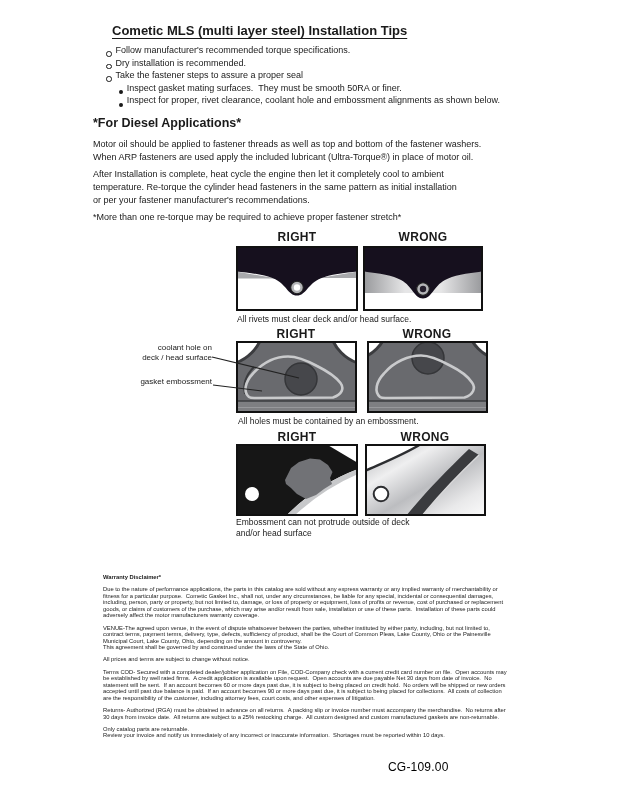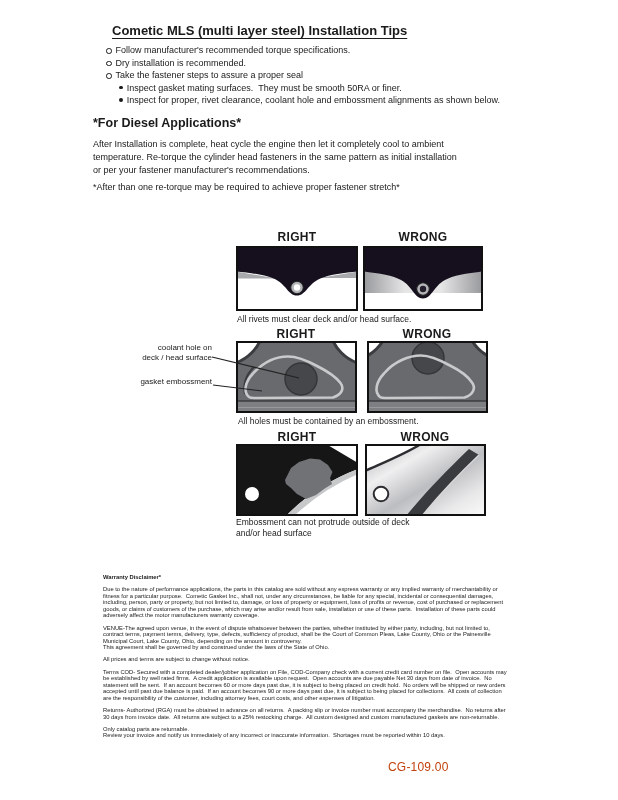--- a/index.html
+++ b/index.html
@@ -6,35 +6,35 @@
   .page{
     position:relative;width:571px;height:800px;background:#ffffff;
     font-family:"Liberation Sans",sans-serif;color:#1a1a1a;overflow:hidden;
   }
   .abs{position:absolute;}
   .title{
     left:112px;top:23px;font-size:13px;font-weight:bold;
     text-decoration:underline;text-underline-offset:2.5px;white-space:nowrap;
   }
   .bullets{left:106px;top:44px;width:480px;font-size:9px;}
-  .bullet-row{display:flex;align-items:flex-start;height:12.5px;line-height:12.5px;white-space:pre;}
+  .bullet-row{display:flex;align-items:flex-end;height:12.5px;line-height:12.5px;white-space:pre;}
   .bullet-row.sub{margin-left:13px;}
   .marker-open{flex:none;width:3.5px;height:3.5px;border:0.8px solid #1a1a1a;border-radius:50%;margin:4px 4px 0 0;}
   .marker-solid{flex:none;width:3.8px;height:3.8px;background:#1a1a1a;border-radius:50%;margin:4px 4px 0 0;}
   .diesel{left:93px;top:116px;width:480px;}
   .diesel-heading{font-size:12.5px;font-weight:bold;margin:0 0 8px 0;}
   .diesel p.body{font-size:9px;line-height:13px;margin:0 0 4px 0;white-space:pre-wrap;}
   .rw-label{font-size:12px;font-weight:bold;letter-spacing:0.3px;text-align:center;width:80px;white-space:nowrap;}
   .caption{font-size:8.5px;line-height:11px;white-space:pre-wrap;}
   .side-label{font-size:8px;line-height:9.5px;text-align:right;white-space:pre-line;width:122px;}
   .panel svg{display:block;}
   .disclaimer{left:103px;top:574px;width:480px;font-size:5.8px;line-height:6.6px;}
   .disclaimer p{margin:0 0 5.5px 0;white-space:pre;}
   .disclaimer p.dh{font-weight:bold;}
-  .footer-code{left:388px;top:760px;font-size:12px;color:#c2410c;letter-spacing:0.2px;}
+  .footer-code{left:388px;top:760px;font-size:12px;color:#000000;letter-spacing:0.2px;}
 </style>
 </head>
 <body>
 
 <div class="page">
 
   <div class="abs title">Cometic MLS (multi layer steel) Installation Tips</div>
 
   <div class="abs bullets">
     <div class="bullet-row">
@@ -54,24 +54,26 @@
       <span>Inspect gasket mating surfaces.  They must be smooth 50RA or finer.</span>
     </div>
     <div class="bullet-row sub">
       <span class="marker-solid"></span>
       <span>Inspect for proper, rivet clearance, coolant hole and embossment alignments as shown below.</span>
     </div>
   </div>
 
   <div class="abs diesel">
     <p class="diesel-heading">*For Diesel Applications*</p>
+    <p class="body">Motor oil should be applied to fastener threads as well as top and bottom of the fastener washers.
+When ARP fasteners are used apply the included lubricant (Ultra-Torque®) in place of motor oil.</p>
     <p class="body">After Installation is complete, heat cycle the engine then let it completely cool to ambient
 temperature. Re-torque the cylinder head fasteners in the same pattern as initial installation
 or per your fastener manufacturer's recommendations.</p>
-    <p class="body">*After than one re-torque may be required to achieve proper fastener stretch*</p>
+    <p class="body">*More than one re-torque may be required to achieve proper fastener stretch*</p>
   </div>
 
   <div class="abs rw-label" style="left:257px;top:230px;">RIGHT</div>
   <div class="abs rw-label" style="left:383px;top:230px;">WRONG</div>
 
   <div class="abs panel" style="left:236px;top:246px;">
     <svg width="122" height="65" viewBox="0 0 122 65">
       <rect width="122" height="65" fill="#ffffff"></rect>
       <polygon points="0,25.5 41,32.5 0,32.5" fill="#a8a9ac"></polygon>
       <polygon points="122,25.5 83,32 122,32" fill="#a8a9ac"></polygon>

